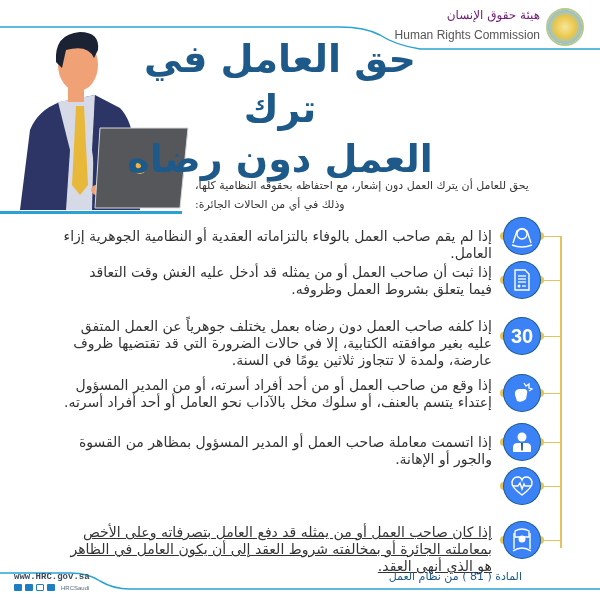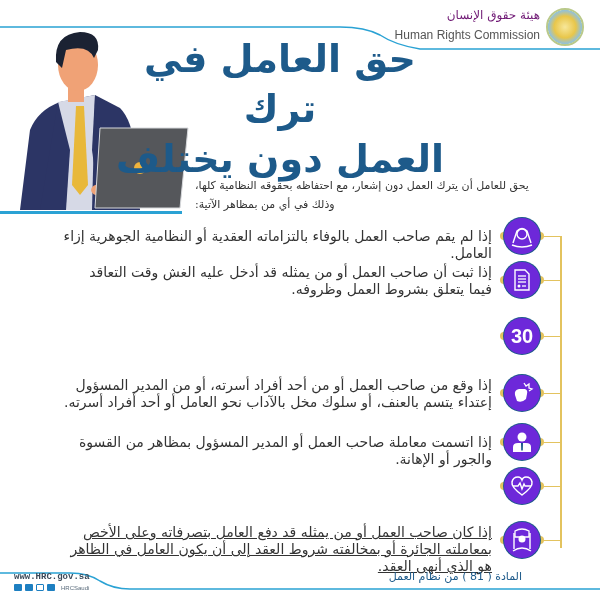--- a/index.html
+++ b/index.html
@@ -40,21 +40,21 @@
 
     
     .timeline-v { left: 560px; top: 236px; width: 1.5px; height: 312px; background: #e3c35e; }
 
     .item { position: absolute; right: 40px; width: 520px; height: 50px; }
     .item .icon-wrap {
       position: absolute; right: 20px; top: 0; width: 40px; height: 40px;
     }
     .item .circle {
       position: absolute; right: 0; top: 0; width: 36px; height: 36px; border-radius: 50%;
-      background: #6d28d9; display: flex; align-items: center; justify-content: center;
+      background: #3b82f6; display: flex; align-items: center; justify-content: center;
       color: #fff; box-shadow: 0 0 0 1px #1d5a8a;
     }
     .item .dot-l, .item .dot-r {
       position: absolute; top: 14px; width: 8px; height: 8px; border-radius: 50%; background: #e3c35e;
     }
     .item .dot-l { right: 32px; }
     .item .dot-r { right: -4px; }
     .item .h-connector { position: absolute; right: -20px; top: 17.5px; width: 18px; height: 1.5px; background: #e3c35e; }
     .item .text {
       position: absolute; right: 68px; top: 0; width: 430px; direction: rtl; text-align: right;
@@ -103,26 +103,26 @@
 
   <ellipse cx="100" cy="170" rx="9" ry="6" fill="#f0a276"></ellipse>
 
   <path d="M100 108 L188 108 L180 188 L95 188 Z" fill="#55575b" stroke="#d7d9dc" stroke-width="1"></path>
   <circle cx="140" cy="148" r="6" fill="#f0b33c"></circle>
 </svg>
 <div class="abs ill-underline"></div>
 
 <div class="abs title">
   <div>حق العامل في ترك</div>
-  <div>العمل دون يختلف</div>
+  <div>العمل دون رضاه</div>
 </div>
 
 <div class="abs intro">
   <div>يحق للعامل أن يترك العمل دون إشعار، مع احتفاظه بحقوقه النظامية كلها،</div>
-  <div>وذلك في أي من بمظاهر الآتية:</div>
+  <div>وذلك في أي من الحالات الجائرة:</div>
 </div>
 
 <div class="abs timeline-v"></div>
 
 <div class="item" style="top:218px;">
   <div class="icon-wrap">
     <span class="dot-l"></span>
     <span class="dot-r"></span>
     <span class="h-connector"></span>
     <div class="circle">
@@ -157,20 +157,21 @@
 
 <div class="item" style="top:318px;">
   <div class="icon-wrap">
     <span class="dot-l"></span>
     <span class="dot-r"></span>
     <span class="h-connector"></span>
     <div class="circle">
       <span class="num30">30</span>
     </div>
   </div>
+  <div class="text" style="top:0px;">إذا كلفه صاحب العمل دون رضاه بعمل يختلف جوهرياً عن العمل المتفق عليه بغير موافقته الكتابية، إلا في حالات الضرورة التي قد تقتضيها ظروف عارضة، ولمدة لا تتجاوز ثلاثين يومًا في السنة.</div>
 </div>
 
 <div class="item" style="top:375px;">
   <div class="icon-wrap">
     <span class="dot-l"></span>
     <span class="dot-r"></span>
     <span class="h-connector"></span>
     <div class="circle">
       <svg width="24" height="24" viewBox="0 0 24 24">
           <path d="M5 14 Q4 9 9 8 L15 8 Q18 9 17 13 L16 18 Q12 22 7 20 Z" fill="#fff"></path>

